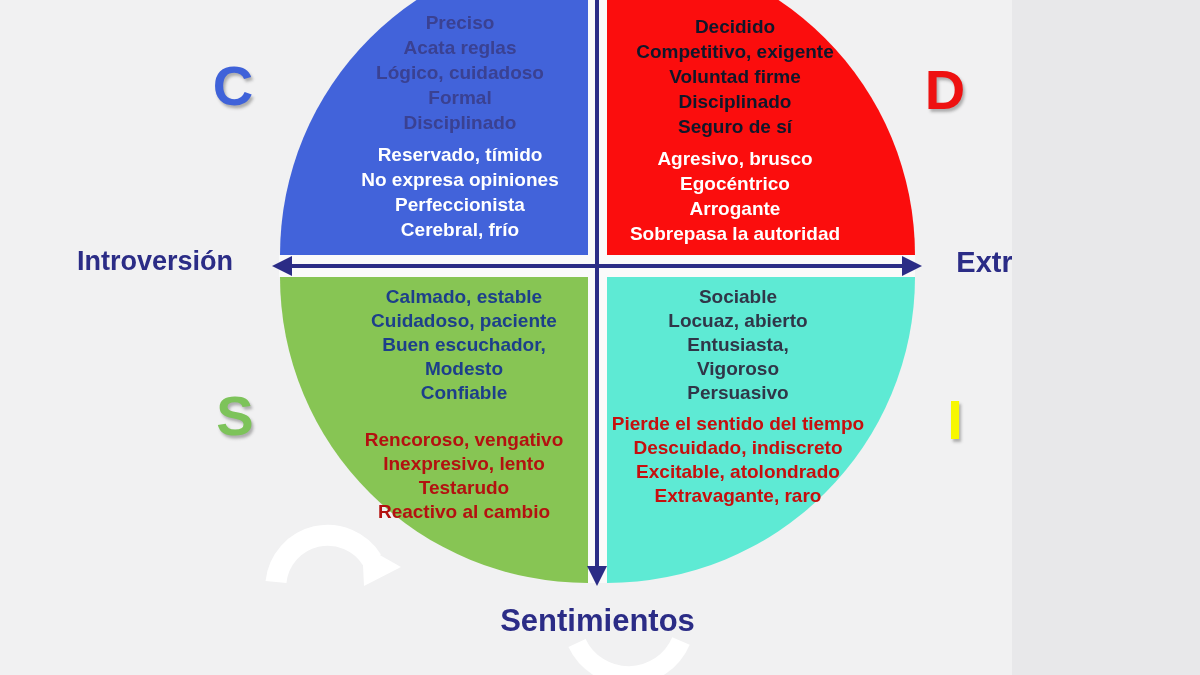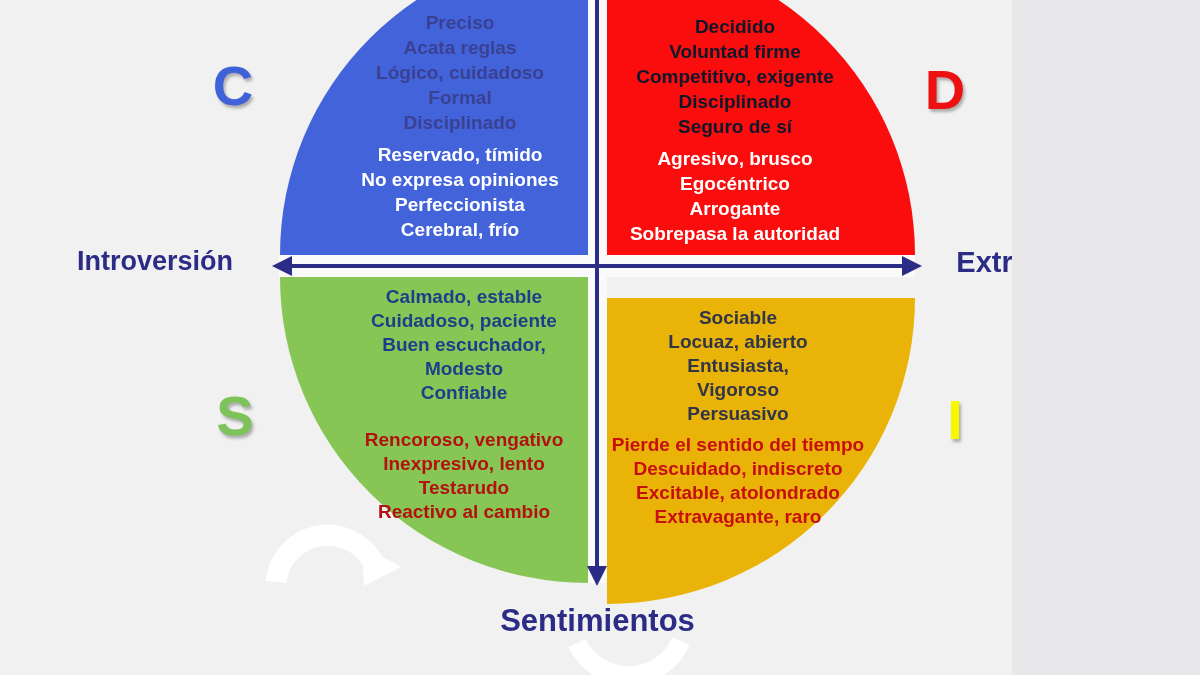--- a/index.html
+++ b/index.html
@@ -15,21 +15,21 @@
   
   .quad {
     position: absolute;
     display: flex;
     flex-direction: column;
     z-index: 1;
   }
   .q-c { left: 280px; top: -52px; width: 308px; height: 307px; background: #4263da; border-top-left-radius: 100%; padding: 62px 0 0 52px; }
   .q-d { left: 607px; top: -52px; width: 308px; height: 307px; background: #fb0d0d; border-top-right-radius: 100%; padding: 66px 52px 0 0; }
   .q-s { left: 280px; top: 277px; width: 308px; height: 306px; background: #87c554; border-bottom-left-radius: 100%; padding: 8px 0 0 60px; gap: 16px; }
-  .q-i { left: 607px; top: 277px; width: 308px; height: 306px; background: #eab308; border-bottom-right-radius: 100%; padding: 8px 46px 0 0; margin-top: 21px; }
+  .q-i { left: 607px; top: 277px; width: 308px; height: 306px; background: #5eead4; border-bottom-right-radius: 100%; padding: 8px 46px 0 0; }
 
   .traits {
     text-align: center;
     font-weight: bold;
     font-size: 19px;
     white-space: nowrap;
   }
   .q-c .traits, .q-d .traits { line-height: 25px; }
   .q-s .traits, .q-i .traits { line-height: 24px; }
   .traits.secondary { margin-top: 7px; }
@@ -98,22 +98,22 @@
         <div>Reservado, tímido</div>
         <div>No expresa opiniones</div>
         <div>Perfeccionista</div>
         <div>Cerebral, frío</div>
       </div>
   </div>
 
   <div class="quad q-d">
     <div class="traits primary">
         <div>Decidido</div>
+        <div>Competitivo, exigente</div>
         <div>Voluntad firme</div>
-        <div>Competitivo, exigente</div>
         <div>Disciplinado</div>
         <div>Seguro de sí</div>
       </div>
     <div class="traits secondary">
         <div>Agresivo, brusco</div>
         <div>Egocéntrico</div>
         <div>Arrogante</div>
         <div>Sobrepasa la autoridad</div>
       </div>
   </div>

